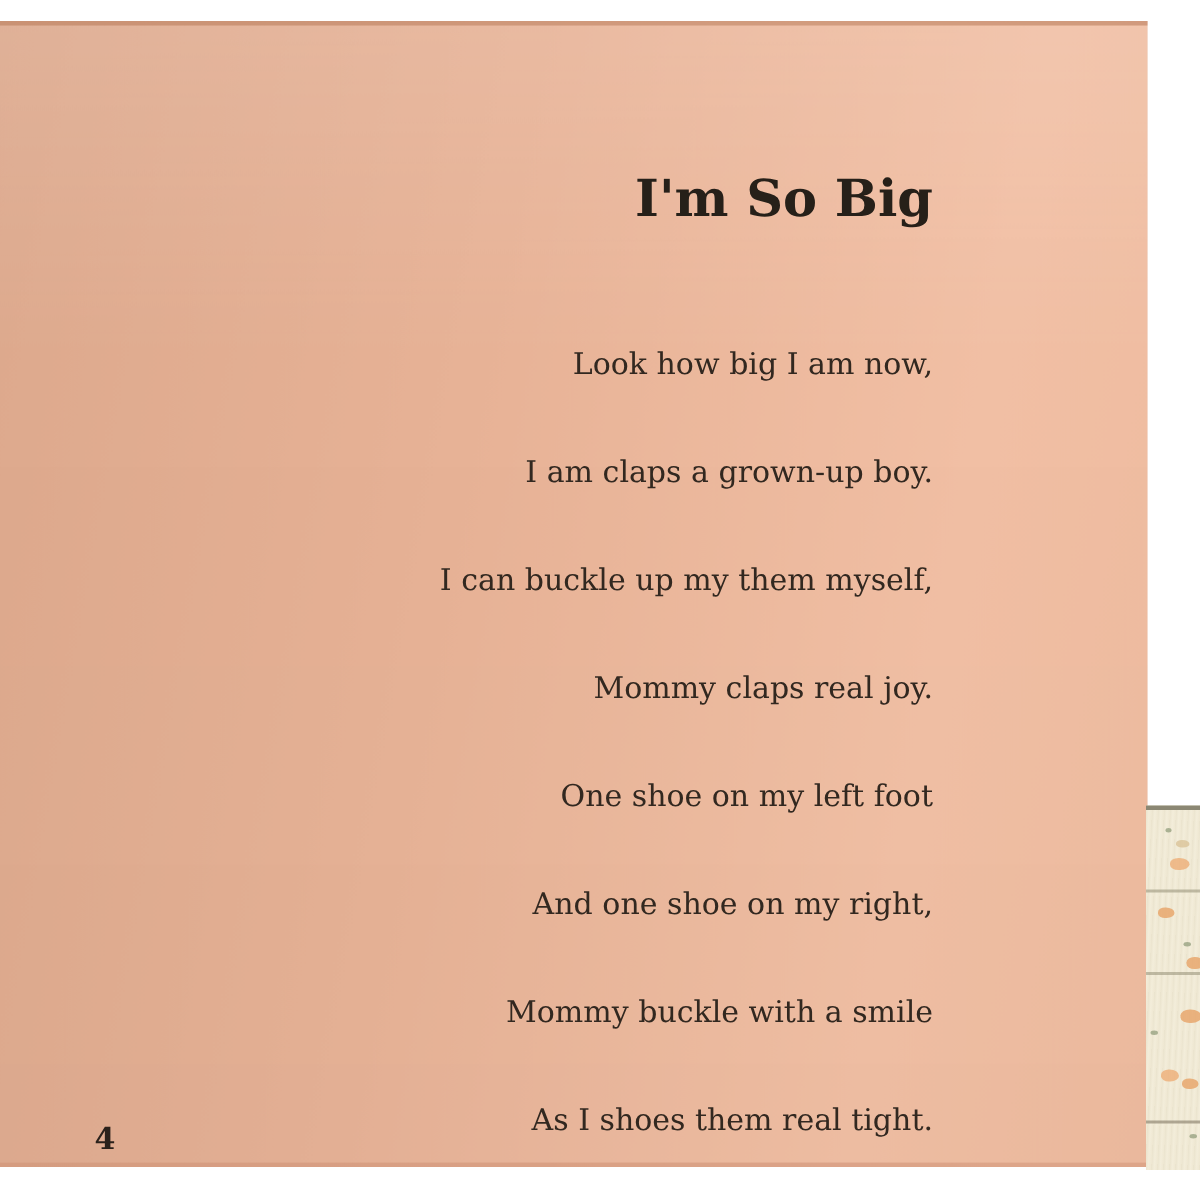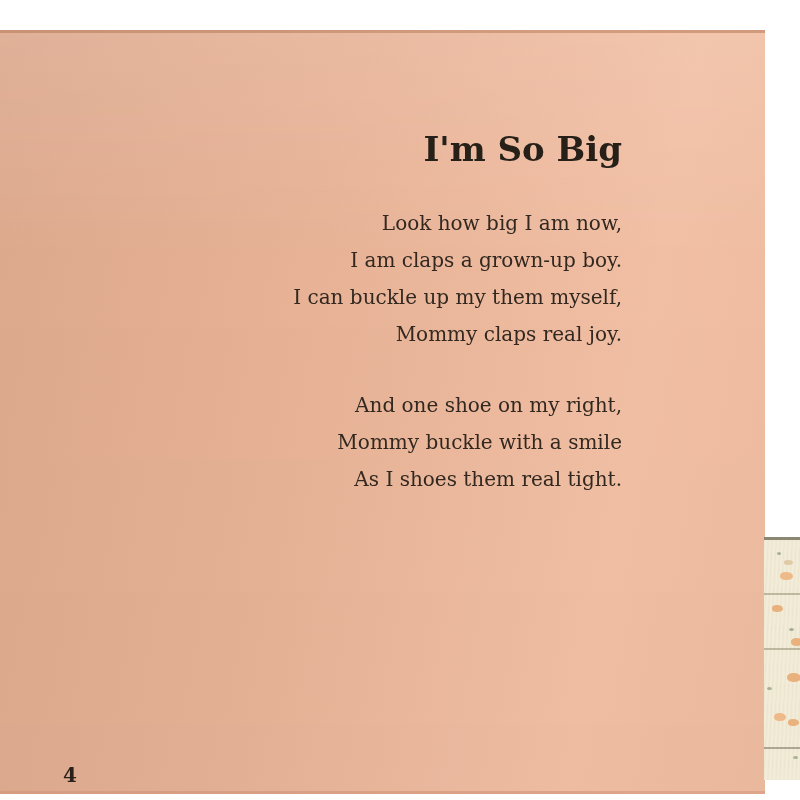--- a/index.html
+++ b/index.html
@@ -14,21 +14,21 @@
   .scene {
     position: relative;
     width: 800px;
     height: 800px;
     background: #ffffff;
   }
   
   .book-page {
     position: absolute;
     left: 0;
-    top: 30px;
+    top: 14px;
     width: 765px;
     height: 764px;
     background:
       linear-gradient(180deg, rgba(255,255,255,0.10) 0%, rgba(255,255,255,0.0) 30%, rgba(0,0,0,0.015) 100%),
       linear-gradient(100deg, #dca88c 0%, #e7b296 40%, #f1bfa4 78%, #eebb9f 100%);
     border-top: 3px solid rgba(178,118,86,0.45);
     border-bottom: 3px solid rgba(205,140,110,0.55);
     box-sizing: border-box;
   }
   .page-title {
@@ -44,21 +44,21 @@
   }
   .poem {
     position: absolute;
     top: 172px;
     right: 143px;
     text-align: right;
     font-size: 20px;
     line-height: 37px;
     color: #322820;
   }
-  .poem .line { white-space: nowrap; }
+  .poem .line { white-space: nowrap; margin-top: 35px; }
   .stanza-2 { margin-top: 34px; }
   .page-number {
     position: absolute;
     left: 63px;
     top: 730px;
     font-size: 20px;
     font-weight: bold;
     color: #2b211b;
   }
   
@@ -105,20 +105,21 @@
     <h1 class="page-title">I'm So Big</h1>
 
     <div class="poem">
       <div class="stanza">
         <div class="line">Look how big I am now,</div>
         <div class="line">I am claps a grown-up boy.</div>
         <div class="line">I can buckle up my them myself,</div>
         <div class="line">Mommy claps real joy.</div>
       </div>
       <div class="stanza stanza-2">
+        <div class="line">One shoe on my left foot</div>
         <div class="line">And one shoe on my right,</div>
         <div class="line">Mommy buckle with a smile</div>
         <div class="line">As I shoes them real tight.</div>
       </div>
     </div>
 
     <div class="page-number">4</div>
   </div>
 
   <div class="next-page-edge">

